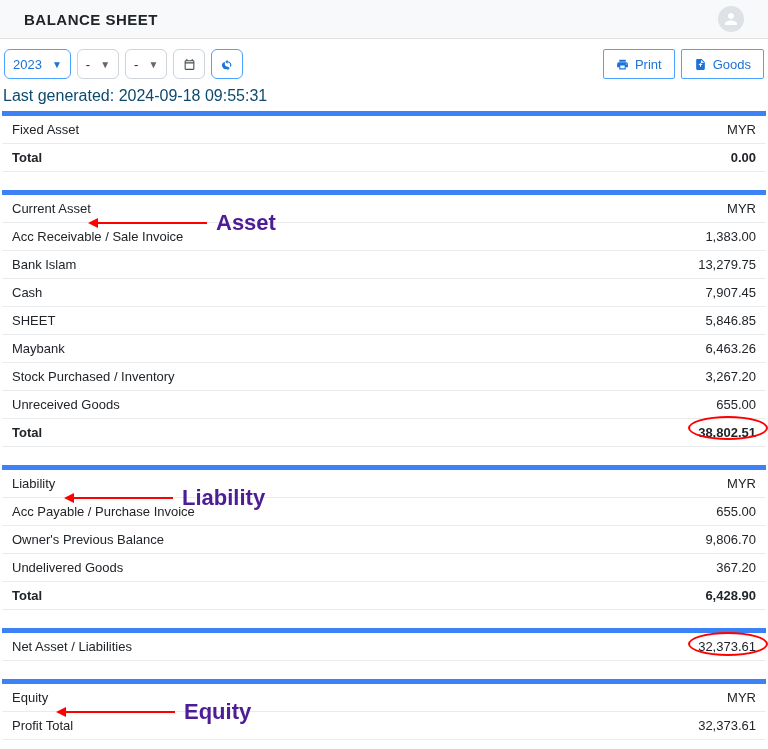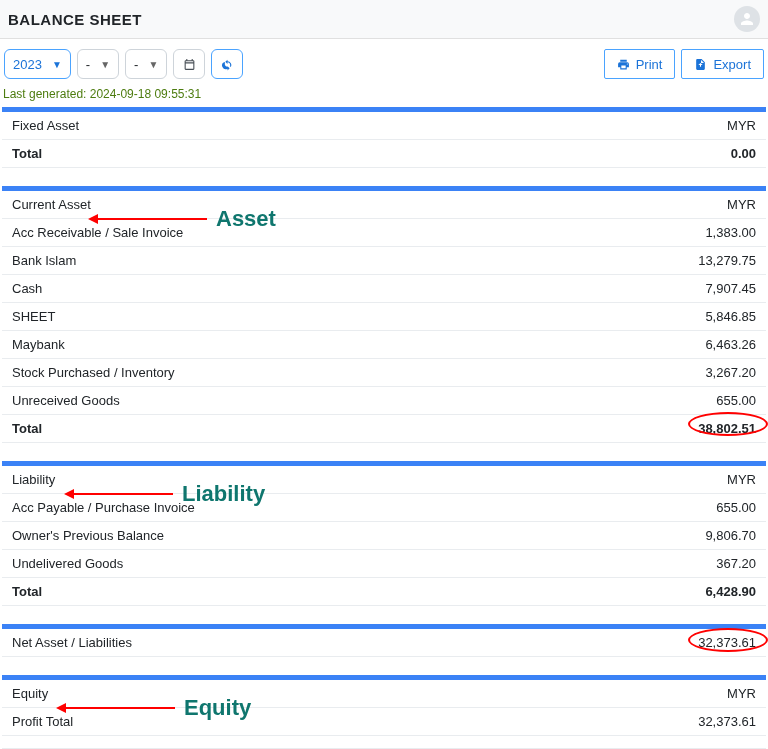--- a/index.html
+++ b/index.html
@@ -1,38 +1,38 @@
 <!DOCTYPE html>
 <html><head>
 <meta charset="utf-8">
 <style>
   * { box-sizing: border-box; margin: 0; padding: 0; }
   body { font-family: -apple-system, BlinkMacSystemFont, "Segoe UI", Helvetica, Arial, sans-serif; font-size: 13px; color: #212529; width: 768px; background: #fff; }
-  .header { background: #f8f9fa; border-bottom: 1px solid #e0e0e0; padding: 6px 8px; display: flex; align-items: center; justify-content: space-between; }
+  .header { background: #f8f9fa; border-bottom: 1px solid #e0e0e0; padding: 6px 24px; display: flex; align-items: center; justify-content: space-between; }
   .page-title { font-weight: 700; font-size: 15px; letter-spacing: 0.5px; }
   .avatar { width: 26px; height: 26px; border-radius: 50%; background: #dee2e6; display: flex; align-items: center; justify-content: center; }
   .avatar svg { width: 18px; height: 18px; fill: #fff; }
   .toolbar { display: flex; align-items: center; padding: 10px 4px 6px; gap: 6px; }
   .select { border: 1px solid #ced4da; border-radius: 6px; padding: 5px 8px; font-size: 13px; background: #fff; display: inline-flex; align-items: center; gap: 10px; cursor: pointer; height: 30px; }
   .select.primary { border: 1px solid #4aa3ff; color: #1b73d8; }
   .select .chev { font-size: 10px; color: #666; }
   .select.primary .chev { color: #1b73d8; }
   .iconbtn { border: 1px solid #ced4da; border-radius: 6px; width: 32px; height: 30px; background: #fff; display: inline-flex; align-items: center; justify-content: center; cursor: pointer; color: #495057;}
   .iconbtn.blue { border-color: #4aa3ff; color: #1b73d8; }
   .spacer { flex: 1; }
   .btn { border: 1px solid #4aa3ff; color: #1b73d8; background: #fff; border-radius: 2px; padding: 5px 12px; font-size: 13px; display: inline-flex; align-items: center; gap: 6px; cursor: pointer; height: 30px; }
-  .meta { font-size: 12px; color: #4d7c0f; padding: 2px 3px 6px; }
+  .meta { font-size: 16px; color: #0c4a6e; padding: 2px 3px 6px; }
   .section { width: 100%; position: relative; }
   .row { display: flex; justify-content: space-between; align-items: center; padding: 6px 10px; border-bottom: 1px solid #e9ecef; font-size: 13px; }
   .row.header-row { font-weight: 400; border-top: 5px solid #3b82f6; }
   .row.total-row { font-weight: 700; }
   .row.gap-above-big { margin-top: 18px; }
   .circle { position: absolute; border: 2.5px solid #ff0000; border-radius: 50%/50%; pointer-events: none; }
   .annot { position: absolute; pointer-events: none; }
-  .annot-label { color: #0f766e; font-weight: 700; font-size: 22px; position: absolute; }
+  .annot-label { color: #4c1d95; font-weight: 700; font-size: 22px; position: absolute; }
   .arrow-line { position: absolute; height: 2px; background: #ff0000; }
   .arrow-head { position: absolute; width: 0; height: 0; border-top: 5px solid transparent; border-bottom: 5px solid transparent; border-right: 10px solid #ff0000; }
   .content { position: relative; padding: 0 2px; }
   svg.ico { width: 13px; height: 13px; }
 </style>
 </head>
 <body>
 
 <div class="header">
   <div class="page-title">BALANCE SHEET</div>
@@ -70,21 +70,21 @@
   <button class="btn">
     <svg class="ico" viewBox="0 0 24 24">
         <path fill="currentColor" d="M19 8H5a3 3 0 0 0-3 3v6h4v4h12v-4h4v-6a3 3 0 0 0-3-3zm-3 11H8v-5h8v5zm3-7a1 1 0 1 1 0-2 1 1 0 0 1 0 2zM18 3H6v4h12V3z"></path>
       </svg>
     <span>Print</span>
   </button>
   <button class="btn">
     <svg class="ico" viewBox="0 0 24 24">
         <path fill="currentColor" d="M14 2H6a2 2 0 0 0-2 2v16a2 2 0 0 0 2 2h12a2 2 0 0 0 2-2V8l-6-6zm-1 14h-2v-3H8l4-4 4 4h-3v3zM13 9V3.5L18.5 9H13z"></path>
       </svg>
-    <span>Export</span>
+    <span>Goods</span>
   </button>
 </div>
 
 <div class="meta">Last generated: 2024-09-18 09:55:31</div>
 
 <div class="content">
 
   <div class="row header-row">
     <span>Fixed Asset</span>
     <span>MYR</span>

